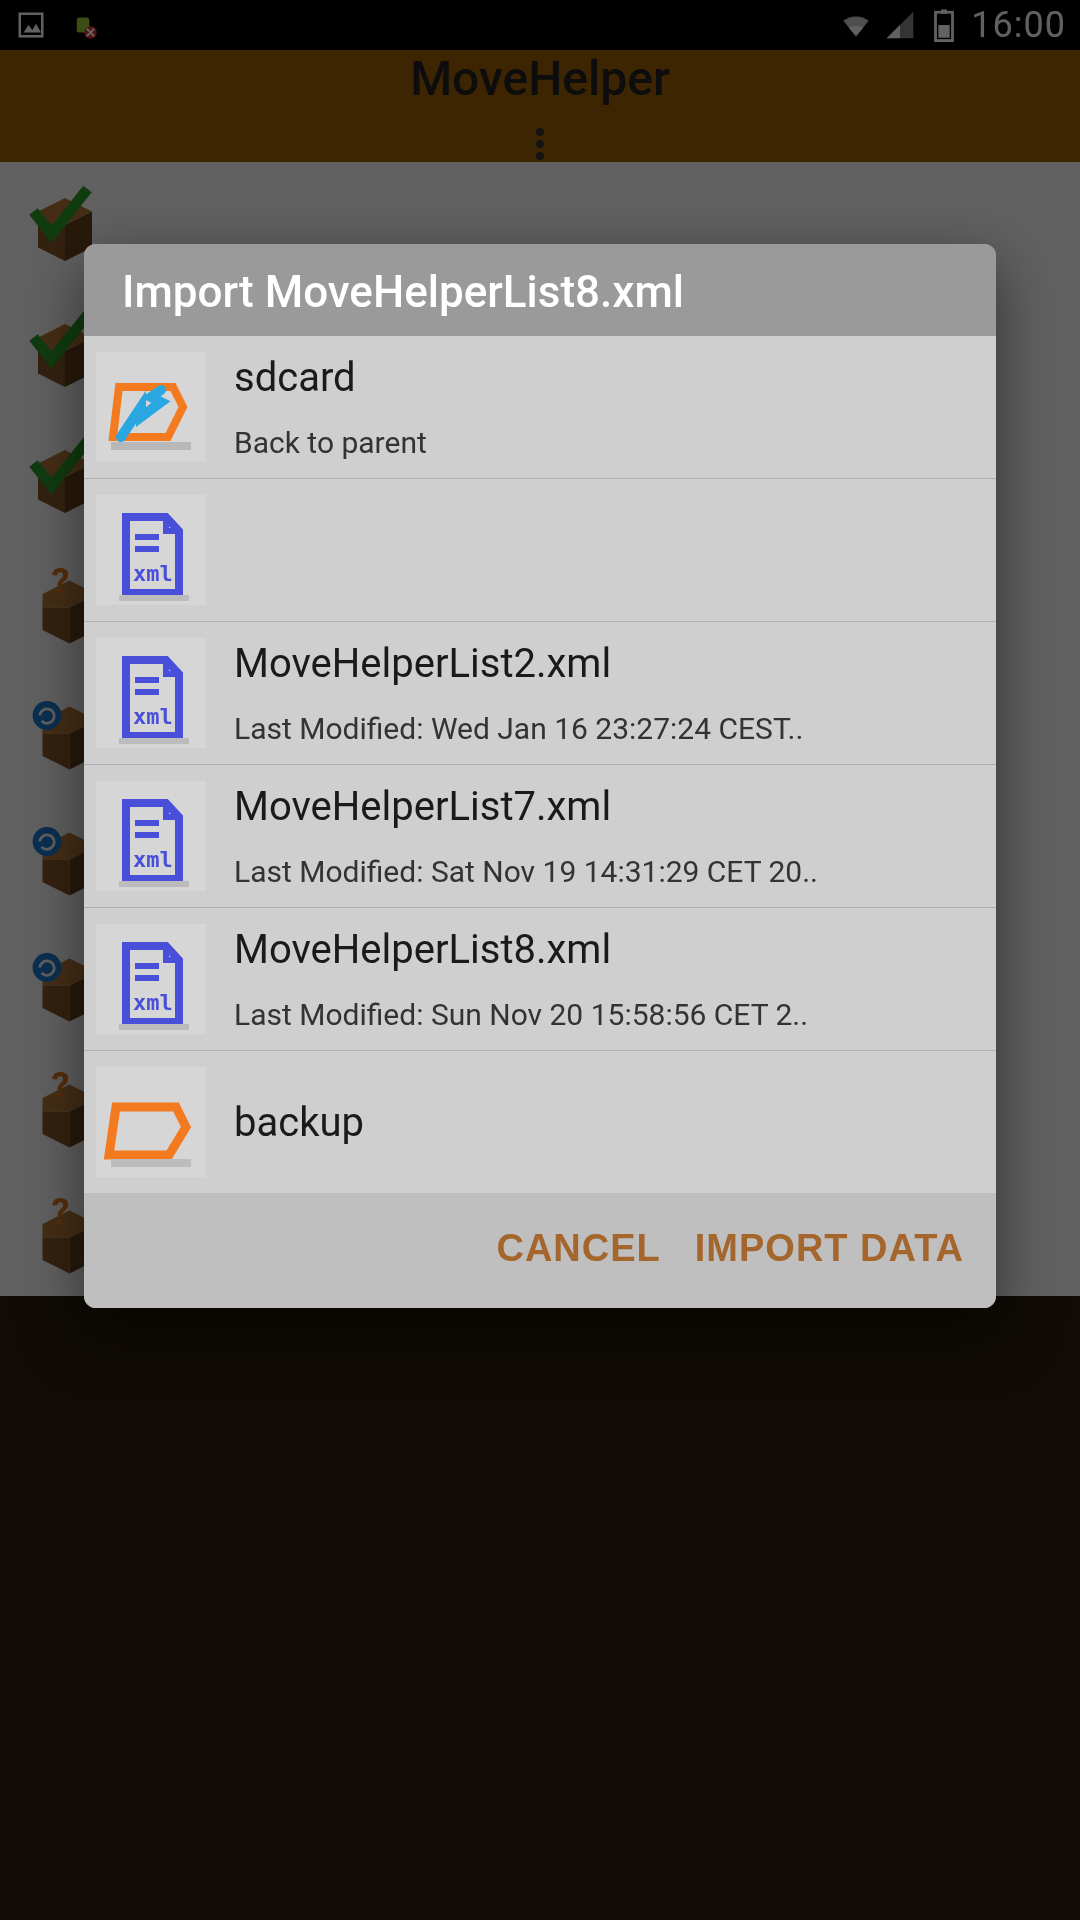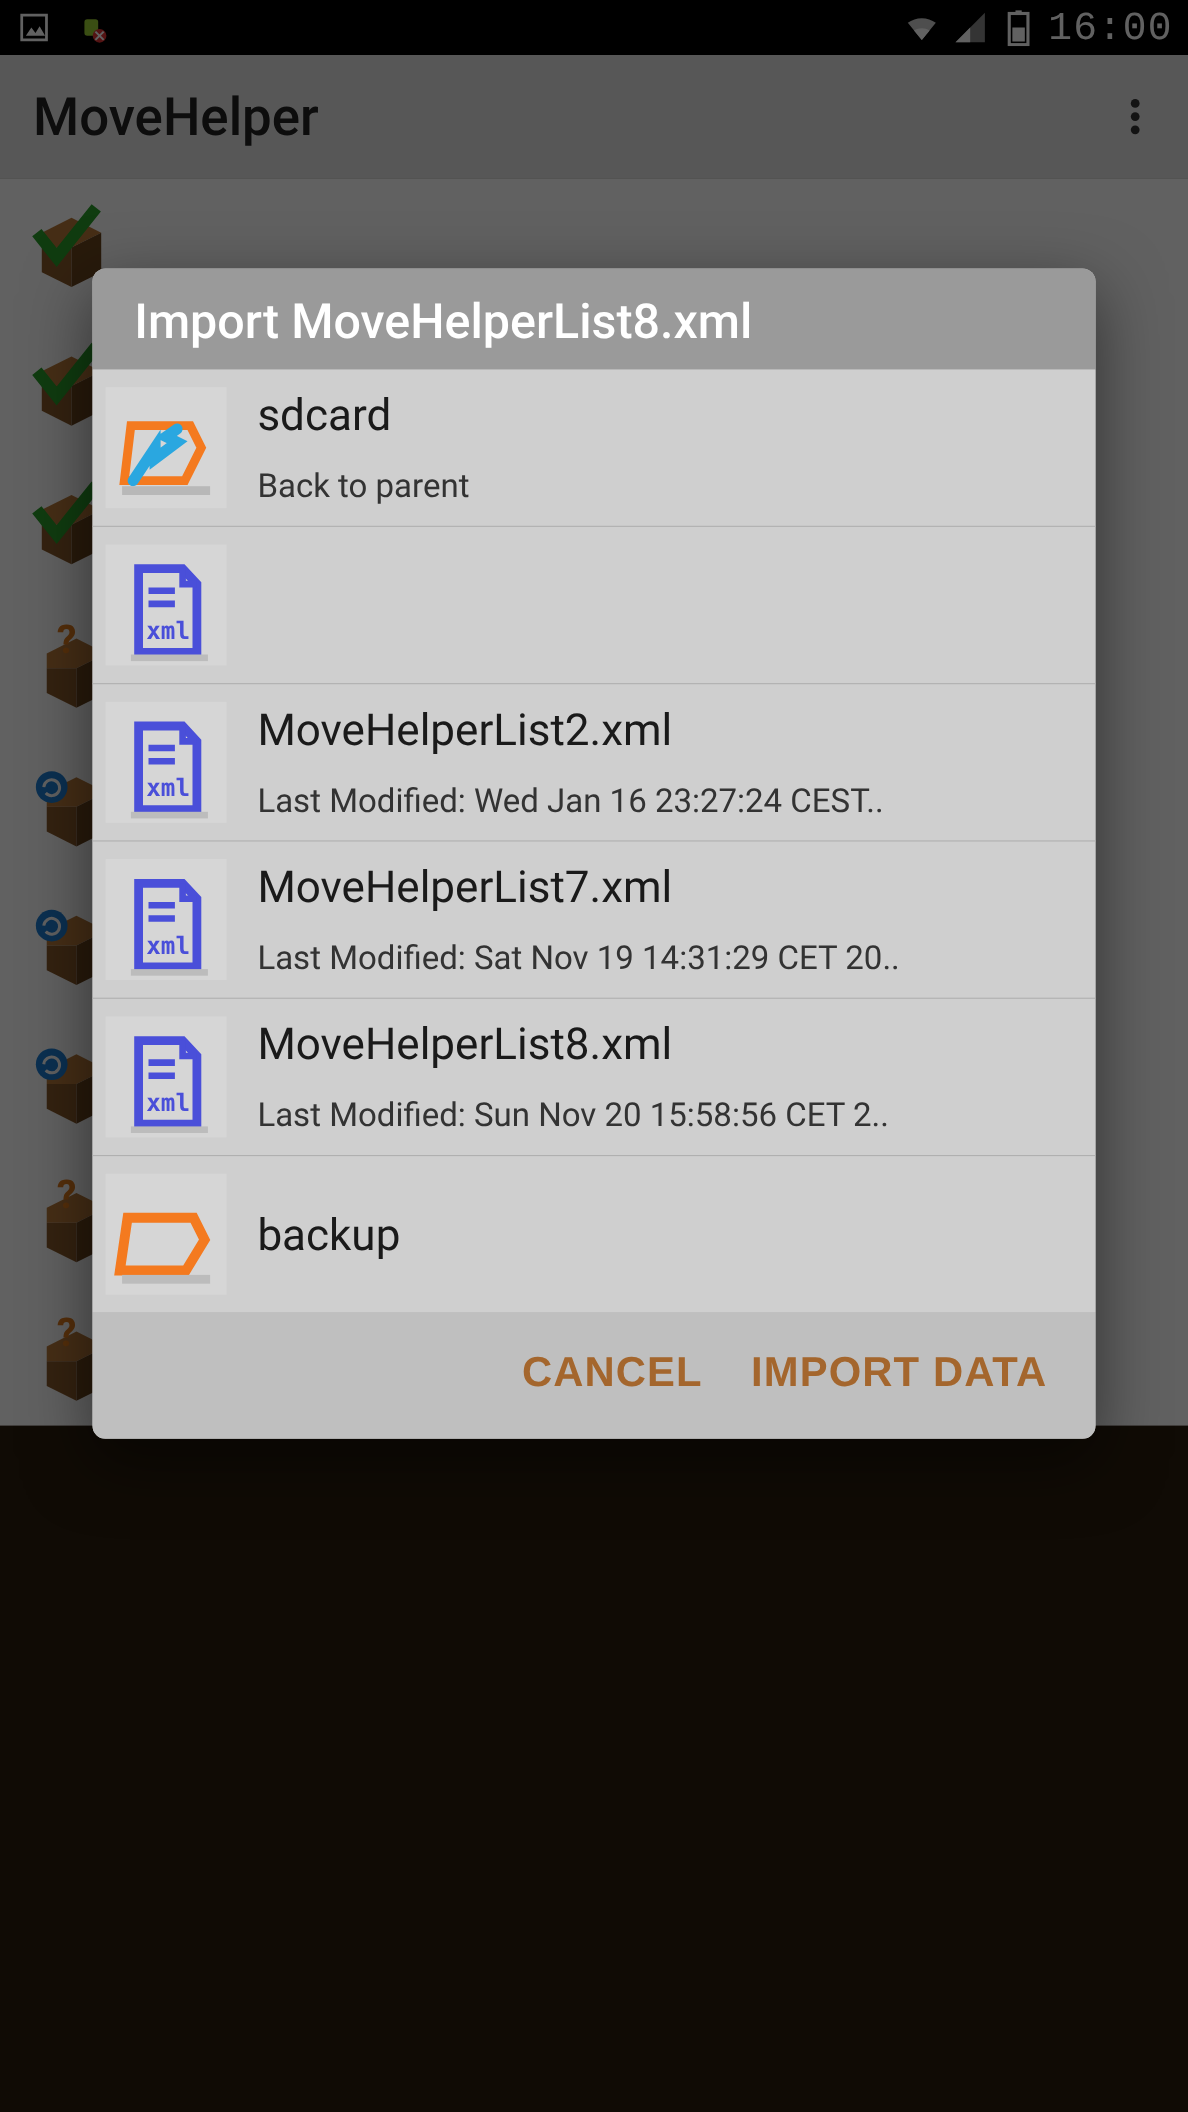--- a/index.html
+++ b/index.html
@@ -6,28 +6,28 @@
   html, body { width: 1080px; height: 1920px; overflow: hidden; font-family: Roboto, Arial, sans-serif; }
   body { background: #2b1e0e; position: relative; }
 
   
   .statusbar {
     height: 50px; background: #000; color: #fff;
     display: flex; align-items: center; justify-content: space-between;
     padding: 0 14px;
   }
   .status-left, .status-right { display: flex; align-items: center; gap: 18px; }
-  .status-right { gap: 10px; font-family: Liberation Mono, monospace; }
+  .status-right { gap: 10px; }
   .clock { font-size: 36px; font-weight: 400; letter-spacing: 1px; }
   .sicon { width: 34px; height: 34px; display: inline-flex; align-items: center; justify-content: center; }
 
   
   .appbar {
-    height: 112px; background: #e5e5e5; display: flex; align-items: center;
-    justify-content: space-between; padding: 0 30px;
+    height: 112px; background: #a16207; display: flex; align-items: center;
+    justify-content: space-between; padding: 0 30px; flex-direction: column;
   }
   .apptitle { font-size: 48px; color: #222; font-weight: 500; }
   .overflow { width: 36px; height: 36px; display: flex; flex-direction: column; justify-content: space-between; align-items: center; padding: 2px 0; }
   .overflow span { width: 8px; height: 8px; background: #333; border-radius: 50%; }
 
   
   .bglist { position: absolute; top: 162px; left: 0; right: 0; background: #fefefe; }
   .bgrow { display: flex; align-items: center; padding: 18px 20px; gap: 28px; }
   .bgicon { width: 90px; height: 90px; flex-shrink: 0; }
   .bgtextcol { display: flex; flex-direction: column; gap: 6px; }
@@ -51,22 +51,22 @@
   .filerow {
     display: flex; align-items: center; gap: 28px;
     padding: 16px 12px; border-bottom: 1px solid #b0b0b0;
   }
   .filerow:last-child { border-bottom: none; }
   .fileicon { width: 110px; height: 110px; flex-shrink: 0; background: #d6d6d6; display:flex; align-items:flex-end; justify-content:center;}
   .filetextcol { flex: 1; min-width: 0; display: flex; flex-direction: column; gap: 24px; }
   .filename { font-size: 40px; color: #1a1a1a; white-space: nowrap; overflow: hidden; text-overflow: ellipsis;}
   .filesub { font-size: 30px; color: #333; white-space: nowrap; overflow: hidden; text-overflow: ellipsis;}
   .dialog-actions {
-    background: #bfbfbf; display: flex; justify-content: flex-end; gap: 44px;
-    padding: 34px 44px 38px;
+    background: #bfbfbf; display: flex; justify-content: flex-end; gap: 34px;
+    padding: 34px 32px 38px;
   }
   .dlgbtn { color: #a4662d; font-size: 38px; font-weight: 700; letter-spacing: 1px; background: none; border: none; cursor: pointer; }
 </style>
 </head>
 <body>
 
 <div class="statusbar">
   <div class="status-left">
     <span class="sicon">
       <svg viewBox="0 0 24 24" width="30" height="30">

